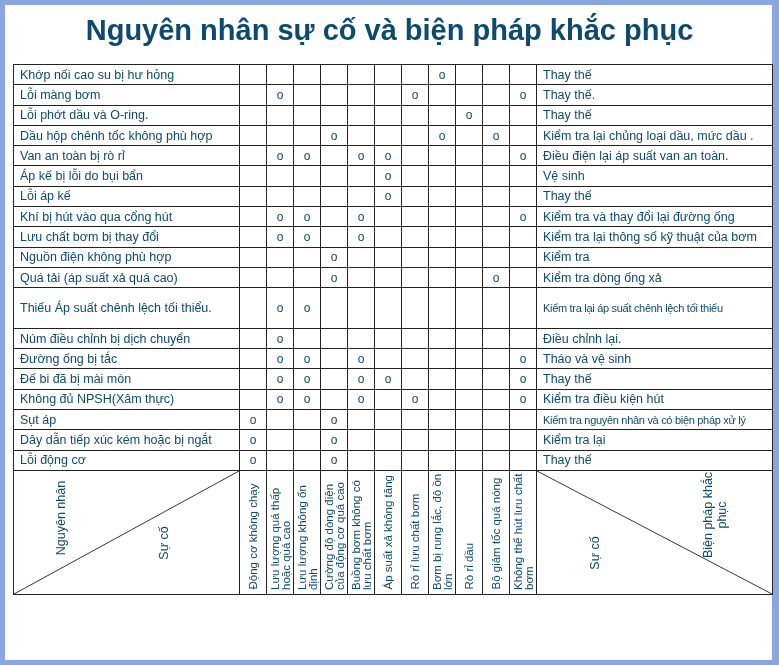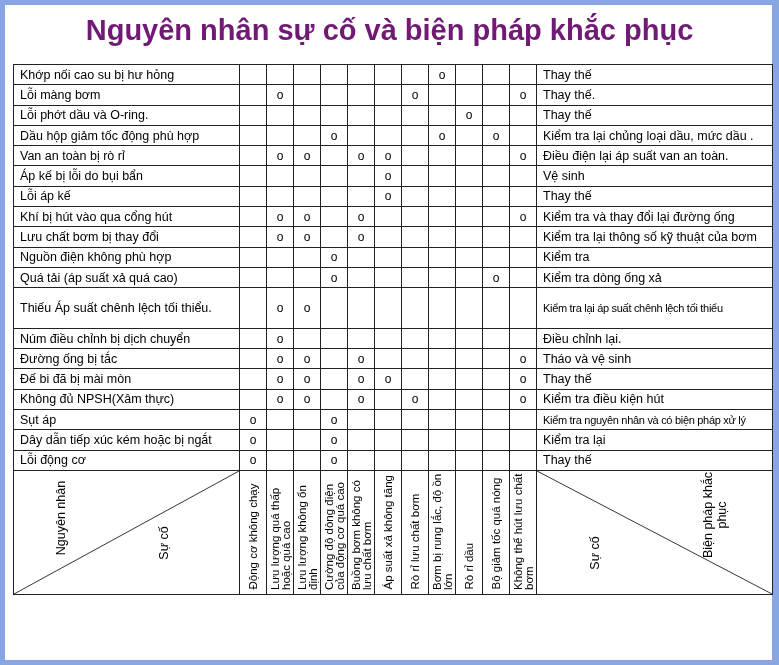--- a/index.html
+++ b/index.html
@@ -6,25 +6,25 @@
   body {
     width:779px; height:665px; background:#8aa6e2; position:relative; overflow:hidden;
     font-family:"Liberation Sans", sans-serif;
   }
   .page {
     position:absolute; left:5px; top:5px; width:767px; height:655px; background:#ffffff;
   }
   .title {
     position:absolute; left:0; top:14px; width:779px; text-align:center;
     font-family:"Liberation Sans", sans-serif; font-weight:bold; font-size:29px;
-    color:#701a75; letter-spacing:0px;
+    color:#0c4a6e; letter-spacing:0px;
   }
   table.grid {
     position:absolute; left:13px; top:64px; border-collapse:collapse; table-layout:fixed;
-    font-size:12.5px; color:#000000;
+    font-size:12.5px; color:#0c4a6e;
   }
   table.grid td {
     border:1px solid #222; padding:0; height:19.3px; line-height:14px;
     overflow:hidden; white-space:nowrap;
   }
   td.cause { width:219px; padding-left:6px !important; font-size:12.5px; }
   td.mk { width:26px; text-align:center; font-size:12px; }
   td.rem { width:229px; padding-left:6px !important; font-size:12.5px; }
   td.rem.small { font-size:11px; letter-spacing:-0.3px; }
   tr.tall td { height:39.6px; }
@@ -88,21 +88,21 @@
         <td class="mk"></td>
         <td class="mk"></td>
         <td class="mk"></td>
         <td class="mk"></td>
         <td class="mk">o</td>
         <td class="mk"></td>
         <td class="mk"></td>
         <td class="rem">Thay thế</td>
       </tr>
       <tr>
-        <td class="cause">Dầu hộp giảm tốc động phù hợp</td>
+        <td class="cause">Dầu hộp chênh tốc không phù hợp</td>
         <td class="mk"></td>
         <td class="mk"></td>
         <td class="mk"></td>
         <td class="mk">o</td>
         <td class="mk"></td>
         <td class="mk"></td>
         <td class="mk"></td>
         <td class="mk">o</td>
         <td class="mk"></td>
         <td class="mk">o</td>

